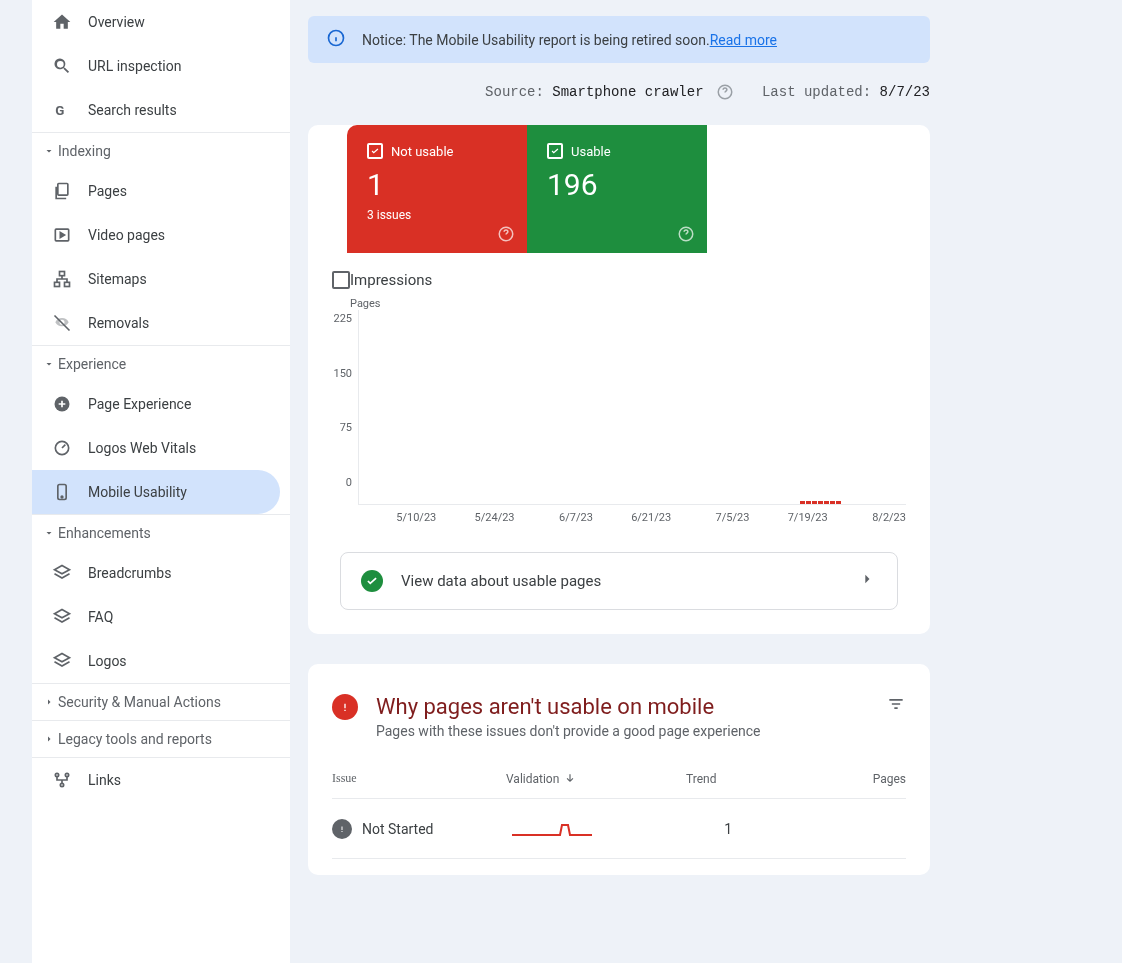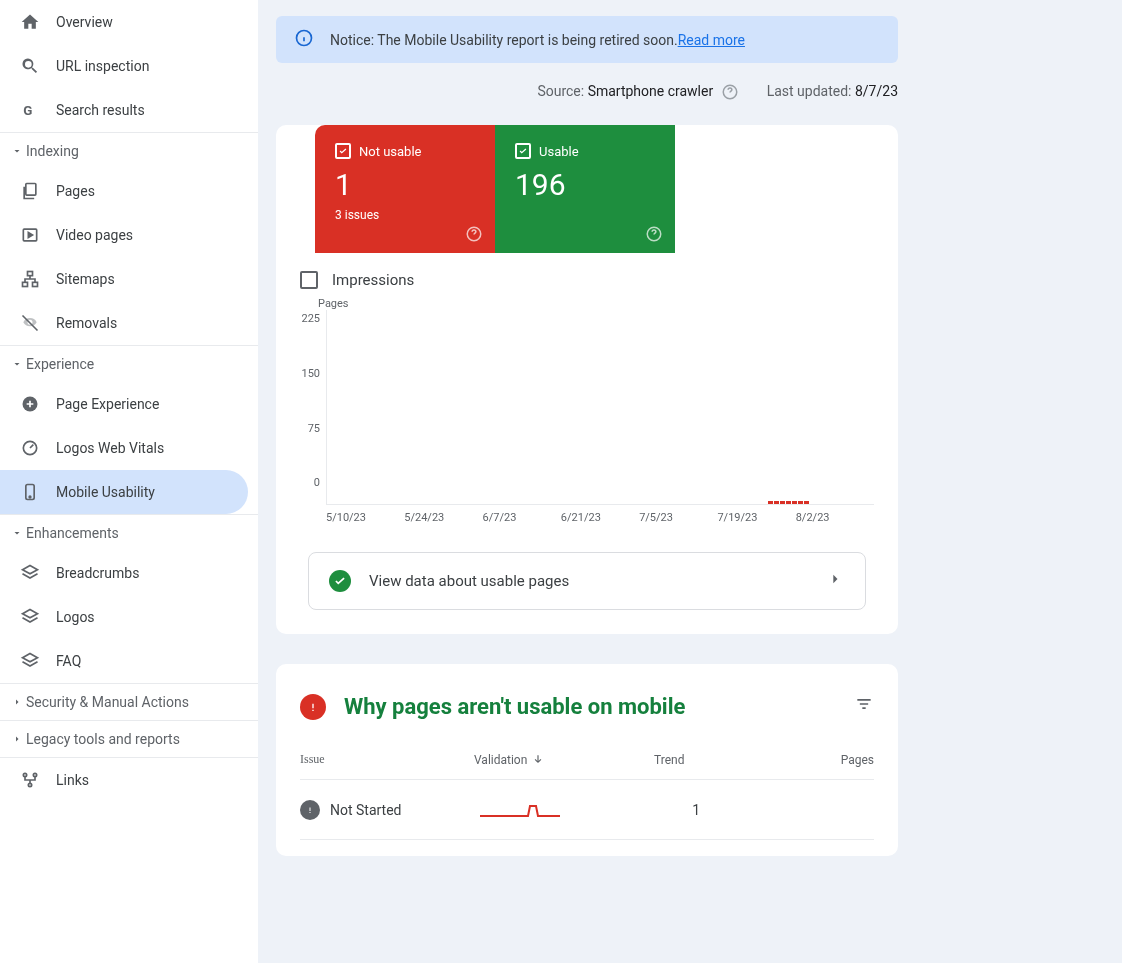--- a/index.html
+++ b/index.html
@@ -1,63 +1,63 @@
 <!DOCTYPE html>
 <html><head>
   <meta charset="utf-8">
   <style>
     * { box-sizing: border-box; margin: 0; padding: 0; }
     body { font-family: 'Google Sans', Roboto, Arial, sans-serif; background: #eef2f8; color: #202124; overflow: hidden; }
-    .app { display: flex; height: 963px; width: 916px; }
+    .app { display: flex; height: 963px; width: 916px; margin-left: 32px; }
     .sidebar { width: 258px; background: #fff; overflow-y: auto; height: 100%; position: relative; }
     .sidebar::-webkit-scrollbar { width: 8px; }
     .sidebar::-webkit-scrollbar-thumb { background: #bdc1c6; border-radius: 4px; }
     .sb-item { display: flex; align-items: center; padding: 10px 12px 10px 18px; cursor: pointer; font-size: 14px; color: #3c4043; }
     .sb-item.active { background: #d2e3fc; border-radius: 0 22px 22px 0; margin-right: 10px; }
     .sb-icon { width: 24px; height: 24px; display: flex; align-items: center; justify-content: center; margin-right: 14px; color: #5f6368; flex-shrink: 0; }
     .sb-icon svg { width: 20px; height: 20px; }
     .sb-section { display: flex; align-items: center; padding: 10px 12px 10px 8px; font-size: 14px; color: #5f6368; cursor: pointer; border-top: 1px solid #e8eaed; }
     .sb-section .chev { width: 18px; display: flex; align-items: center; justify-content: center; margin-right: 0; }
     .sb-section .chev svg { width: 12px; height: 12px; }
     .main { flex: 1; overflow-y: auto; padding: 16px 18px; }
     .notice { background: #d2e3fc; border-radius: 6px; padding: 12px 18px; display: flex; align-items: center; font-size: 14px; color: #3c4043; }
     .notice .ni { color: #1967d2; margin-right: 16px; }
     .notice a { color: #1a73e8; text-decoration: underline; }
-    .meta-row { display: flex; justify-content: flex-end; gap: 28px; margin: 20px 0 24px; font-size: 14px; color: #5f6368; align-items: flex-start; }
+    .meta-row { display: flex; justify-content: flex-end; gap: 28px; margin: 20px 0 24px; font-size: 14px; color: #5f6368; align-items: center; font-family: Liberation Mono, monospace; }
     .meta-row .dark { color: #202124; }
     .help-icon { width: 18px; height: 18px; color: #9aa0a6; }
     .card { background: #fff; border-radius: 10px; padding: 0 0 24px; }
     .tiles { display: flex; padding-left: 39px; }
     .tile { width: 180px; height: 128px; padding: 18px 20px; color: #fff; position: relative; }
     .tile.red { background: #d93025; border-radius: 10px 0 0 0; }
     .tile.green { background: #1e8e3e; }
     .tile-top { display: flex; align-items: center; gap: 8px; font-size: 13px; }
     .tile-chk { width: 16px; height: 16px; border: 2px solid #fff; border-radius: 2px; display: flex; align-items: center; justify-content: center; }
     .tile-chk svg { width: 10px; height: 10px; }
     .tile-val { font-size: 30px; font-weight: 400; margin-top: 8px; }
     .tile-sub { font-size: 12px; margin-top: 6px; }
     .tile-help { position: absolute; bottom: 10px; right: 12px; opacity: 0.7; }
-    .impressions { display: flex; align-items: center; gap: 14px; padding: 18px 24px 4px; font-size: 15px; color: #3c4043; }
+    .impressions { display: flex; align-items: center; padding: 18px 24px 4px; font-size: 15px; color: #3c4043; }
     .imp-chk { width: 18px; height: 18px; border: 2px solid #5f6368; border-radius: 2px; }
     .chart-wrap { padding: 4px 24px 0 20px; }
     .chart-title { font-size: 11px; color: #5f6368; padding-left: 22px; }
     .chart-body { display: flex; height: 195px; }
     .y-axis { display: flex; flex-direction: column; justify-content: space-between; font-size: 11px; color: #5f6368; text-align: right; padding-right: 6px; width: 30px; padding-top: 2px; padding-bottom: 16px; }
     .plot { flex: 1; border-left: 1px solid #e8eaed; border-bottom: 1px solid #e8eaed; position: relative; display: flex; align-items: flex-end; gap: 0; padding: 0 4px; }
     .x-axis { display: flex; font-size: 11px; color: #5f6368; padding-left: 30px; margin-top: 6px; }
-    .x-axis span { flex: 1; text-align: left; }
+    .x-axis span { flex: 1; text-align: right; }
     .view-row { margin: 28px 32px 0; border: 1px solid #dadce0; border-radius: 8px; padding: 16px 20px; display: flex; align-items: center; gap: 18px; cursor: pointer; }
     .view-row .gi { width: 22px; height: 22px; background: #1e8e3e; border-radius: 50%; display: flex; align-items: center; justify-content: center; color: #fff; }
     .view-row .gi svg { width: 14px; height: 14px; }
     .view-row .txt { flex: 1; font-size: 15px; color: #3c4043; }
     .view-row .arr { color: #5f6368; }
     .card2 { background: #fff; border-radius: 10px; margin-top: 30px; padding: 30px 24px 16px; }
     .c2-head { display: flex; align-items: flex-start; }
     .err-ic { width: 26px; height: 26px; background: #d93025; border-radius: 50%; display: flex; align-items: center; justify-content: center; color: #fff; margin-right: 18px; flex-shrink: 0; }
-    .c2-title { font-size: 22px; color: #15803d; font-weight: 700; }
+    .c2-title { font-size: 22px; color: #7f1d1d; font-weight: 400; }
     .c2-sub { font-size: 14px; color: #5f6368; margin-top: 4px; }
     .filter-ic { margin-left: auto; color: #5f6368; cursor: pointer; }
     .tbl-head { display: flex; font-size: 12px; color: #5f6368; padding: 32px 0 12px; border-bottom: 1px solid #e8eaed; align-items: center; }
     .col-issue { flex: 1; font-family: Liberation Serif, serif; }
     .col-val { width: 180px; display: flex; align-items: center; gap: 4px; }
     .col-trend { width: 150px; }
     .col-pages { width: 70px; text-align: right; }
     .tbl-row { display: flex; font-size: 14px; color: #3c4043; padding: 18px 0; align-items: center; border-bottom: 1px solid #e8eaed; cursor: pointer; }
     .tbl-row .col-issue { font-weight: 500; }
     .val-badge { display: flex; align-items: center; gap: 10px; }
@@ -196,30 +196,30 @@
         </span>
       <span>Breadcrumbs</span>
     </div>
     <div class="sb-item">
       <span class="sb-icon">
           <svg viewBox="0 0 24 24" fill="none" stroke="currentColor" stroke-width="2">
             <path d="M12 3l9 5-9 5-9-5z"></path>
             <path d="M3 13l9 5 9-5"></path>
           </svg>
         </span>
-      <span>Logos</span>
+      <span>FAQ</span>
     </div>
     <div class="sb-item">
       <span class="sb-icon">
           <svg viewBox="0 0 24 24" fill="none" stroke="currentColor" stroke-width="2">
             <path d="M12 3l9 5-9 5-9-5z"></path>
             <path d="M3 13l9 5 9-5"></path>
           </svg>
         </span>
-      <span>FAQ</span>
+      <span>Logos</span>
     </div>
 
     <div class="sb-section">
       <span class="chev">
           <svg viewBox="0 0 24 24" fill="currentColor">
             <path d="M10 7l5 5-5 5z"></path>
           </svg>
         </span>
       <span>Security &amp; Manual Actions</span>
     </div>
@@ -623,20 +623,21 @@
 
     <div class="card2">
       <div class="c2-head">
         <span class="err-ic">
             <svg width="16" height="16" viewBox="0 0 24 24" fill="#fff">
               <path d="M11 7h2v7h-2zM11 16h2v2h-2z"></path>
             </svg>
           </span>
         <div>
           <div class="c2-title">Why pages aren't usable on mobile</div>
+          <div class="c2-sub">Pages with these issues don't provide a good page experience</div>
         </div>
         <span class="filter-ic"><svg width="20" height="20" viewBox="0 0 24 24" fill="currentColor">
               <path d="M4 6h16v2H4zM7 11h10v2H7zM10 16h4v2h-4z"></path>
             </svg></span>
       </div>
 
       <div class="tbl-head">
         <div class="col-issue">Issue</div>
         <div class="col-val">
           <span>Validation</span>

